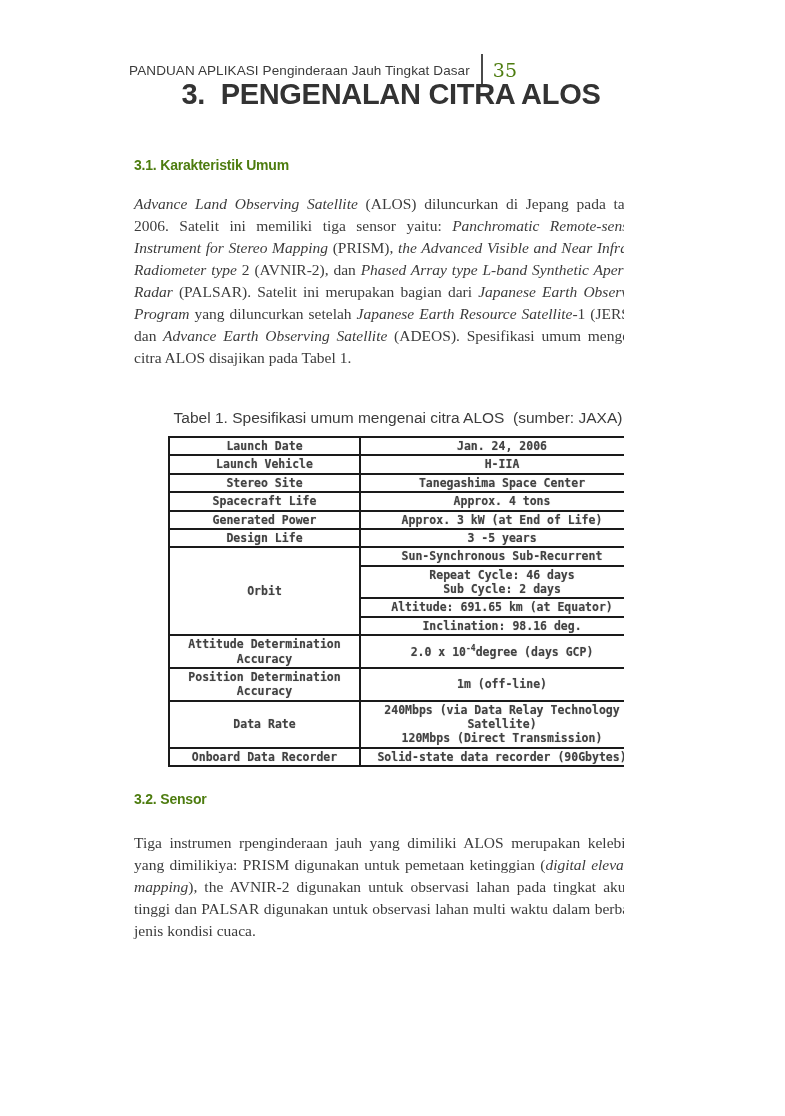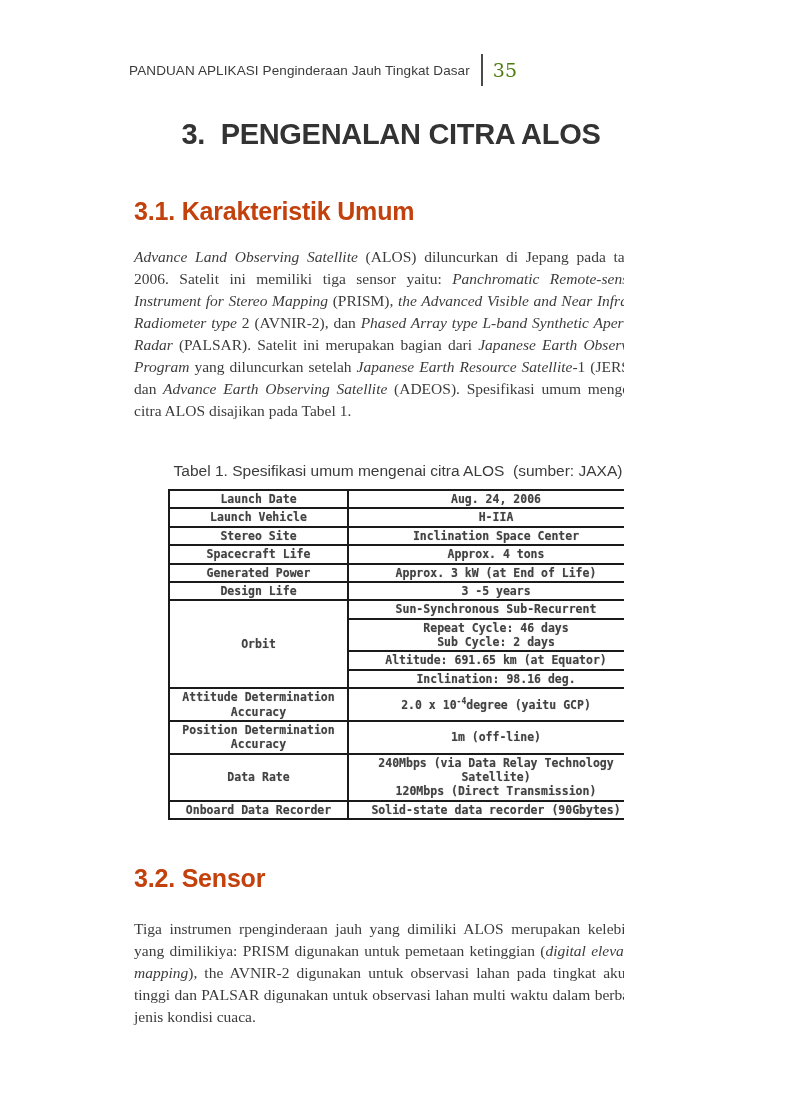--- a/index.html
+++ b/index.html
@@ -38,36 +38,36 @@
     color: #4d7c0f;
   }
   
   .content {
     position: absolute;
     top: 0;
     left: 134px;
     width: 514px;
   }
   h1.chapter-title {
-    margin: 118px 0 0 0;
+    margin: 78px 0 0 0;
     text-align: center;
     font-size: 29px;
     font-weight: bold;
     color: #333333;
     letter-spacing: -0.3px;
     white-space: pre-wrap;
   }
   h2.section-title {
-    font-size: 25px;
+    font-size: 14px;
     font-weight: bold;
-    color: #c2410c;
+    color: #4d7c0f;
     letter-spacing: -0.2px;
   }
   h2.s31 { margin: 46px 0 0 0; }
-  h2.s32 { margin: 44px 0 0 0; }
+  h2.s32 { margin: 24px 0 0 0; }
   p.body-par {
     margin: 20px 0 0 0;
     font-size: 15.5px;
     line-height: 22px;
     text-align: justify;
     color: #3c3c3c;
     font-family: Liberation Serif, serif;
   }
   p.p2 { margin-top: 25px; }
   .table-caption {
@@ -86,21 +86,21 @@
     border: 2px solid #1a1a1a;
     font-family: "DejaVu Sans Mono", monospace;
     font-size: 11.5px;
     font-weight: bold;
     color: #424242;
     text-shadow: 0 0 1px rgba(80,80,80,0.45);
     table-layout: fixed;
   }
   table.spec-table td {
     border: 2px solid #1a1a1a;
-    padding: 1px 6px;
+    padding: 1px 12px;
     line-height: 1.25;
     text-align: center;
     vertical-align: middle;
     white-space: pre-line;
     overflow: hidden;
   }
   td.label-cell { width: 165px; }
   td.value-cell sup { font-size: 8px; }
 </style>
 </head>
@@ -121,29 +121,29 @@
     <h2 class="section-title s31">3.1. Karakteristik Umum</h2>
 
     <p class="body-par p1"><i>Advance Land Observing Satellite</i><span> (ALOS) diluncurkan di Jepang pada tahun 2006. Satelit ini memiliki tiga sensor yaitu: </span><i>Panchromatic Remote-sensing Instrument for Stereo Mapping</i><span>  (PRISM), </span><i>the Advanced Visible and Near Infrared Radiometer type</i><span> 2 (AVNIR-2), dan </span><i>Phased Array type L-band Synthetic Aperture Radar</i><span> (PALSAR). Satelit ini merupakan bagian dari </span><i>Japanese Earth Observing Program</i><span> yang diluncurkan setelah </span><i>Japanese Earth Resource Satellite</i><span>-1 (JERS-1) dan </span><i>Advance Earth Observing Satellite</i><span> (ADEOS).  Spesifikasi umum mengenai citra ALOS disajikan pada Tabel 1.</span></p>
 
     <div class="table-caption">Tabel 1. Spesifikasi umum mengenai citra ALOS  (sumber: JAXA)</div>
 
     <table class="spec-table">
       <tbody>
           <tr>
             <td class="label-cell" rowspan="1">Launch Date</td>
-            <td class="value-cell">Aug. 24, 2006</td>
+            <td class="value-cell">Jan. 24, 2006</td>
           </tr>
           <tr>
             <td class="label-cell" rowspan="1">Launch Vehicle</td>
             <td class="value-cell">H-IIA</td>
           </tr>
           <tr>
             <td class="label-cell" rowspan="1">Stereo Site</td>
-            <td class="value-cell">Inclination Space Center</td>
+            <td class="value-cell">Tanegashima Space Center</td>
           </tr>
           <tr>
             <td class="label-cell" rowspan="1">Spacecraft Life</td>
             <td class="value-cell">Approx. 4 tons</td>
           </tr>
           <tr>
             <td class="label-cell" rowspan="1">Generated Power</td>
             <td class="value-cell">Approx. 3 kW (at End of Life)</td>
           </tr>
           <tr>
@@ -160,21 +160,21 @@
           </tr>
           <tr>
             <td class="value-cell">Altitude: 691.65 km (at Equator)</td>
           </tr>
           <tr>
             <td class="value-cell">Inclination: 98.16 deg.</td>
           </tr>
           <tr>
             <td class="label-cell" rowspan="1">Attitude Determination
 Accuracy</td>
-            <td class="value-cell"><span>2.0 x 10</span><sup>-4</sup><span>degree (yaitu GCP)</span></td>
+            <td class="value-cell"><span>2.0 x 10</span><sup>-4</sup><span>degree (days GCP)</span></td>
           </tr>
           <tr>
             <td class="label-cell" rowspan="1">Position Determination
 Accuracy</td>
             <td class="value-cell">1m (off-line)</td>
           </tr>
           <tr>
             <td class="label-cell" rowspan="1">Data Rate</td>
             <td class="value-cell">240Mbps (via Data Relay Technology
 Satellite)

